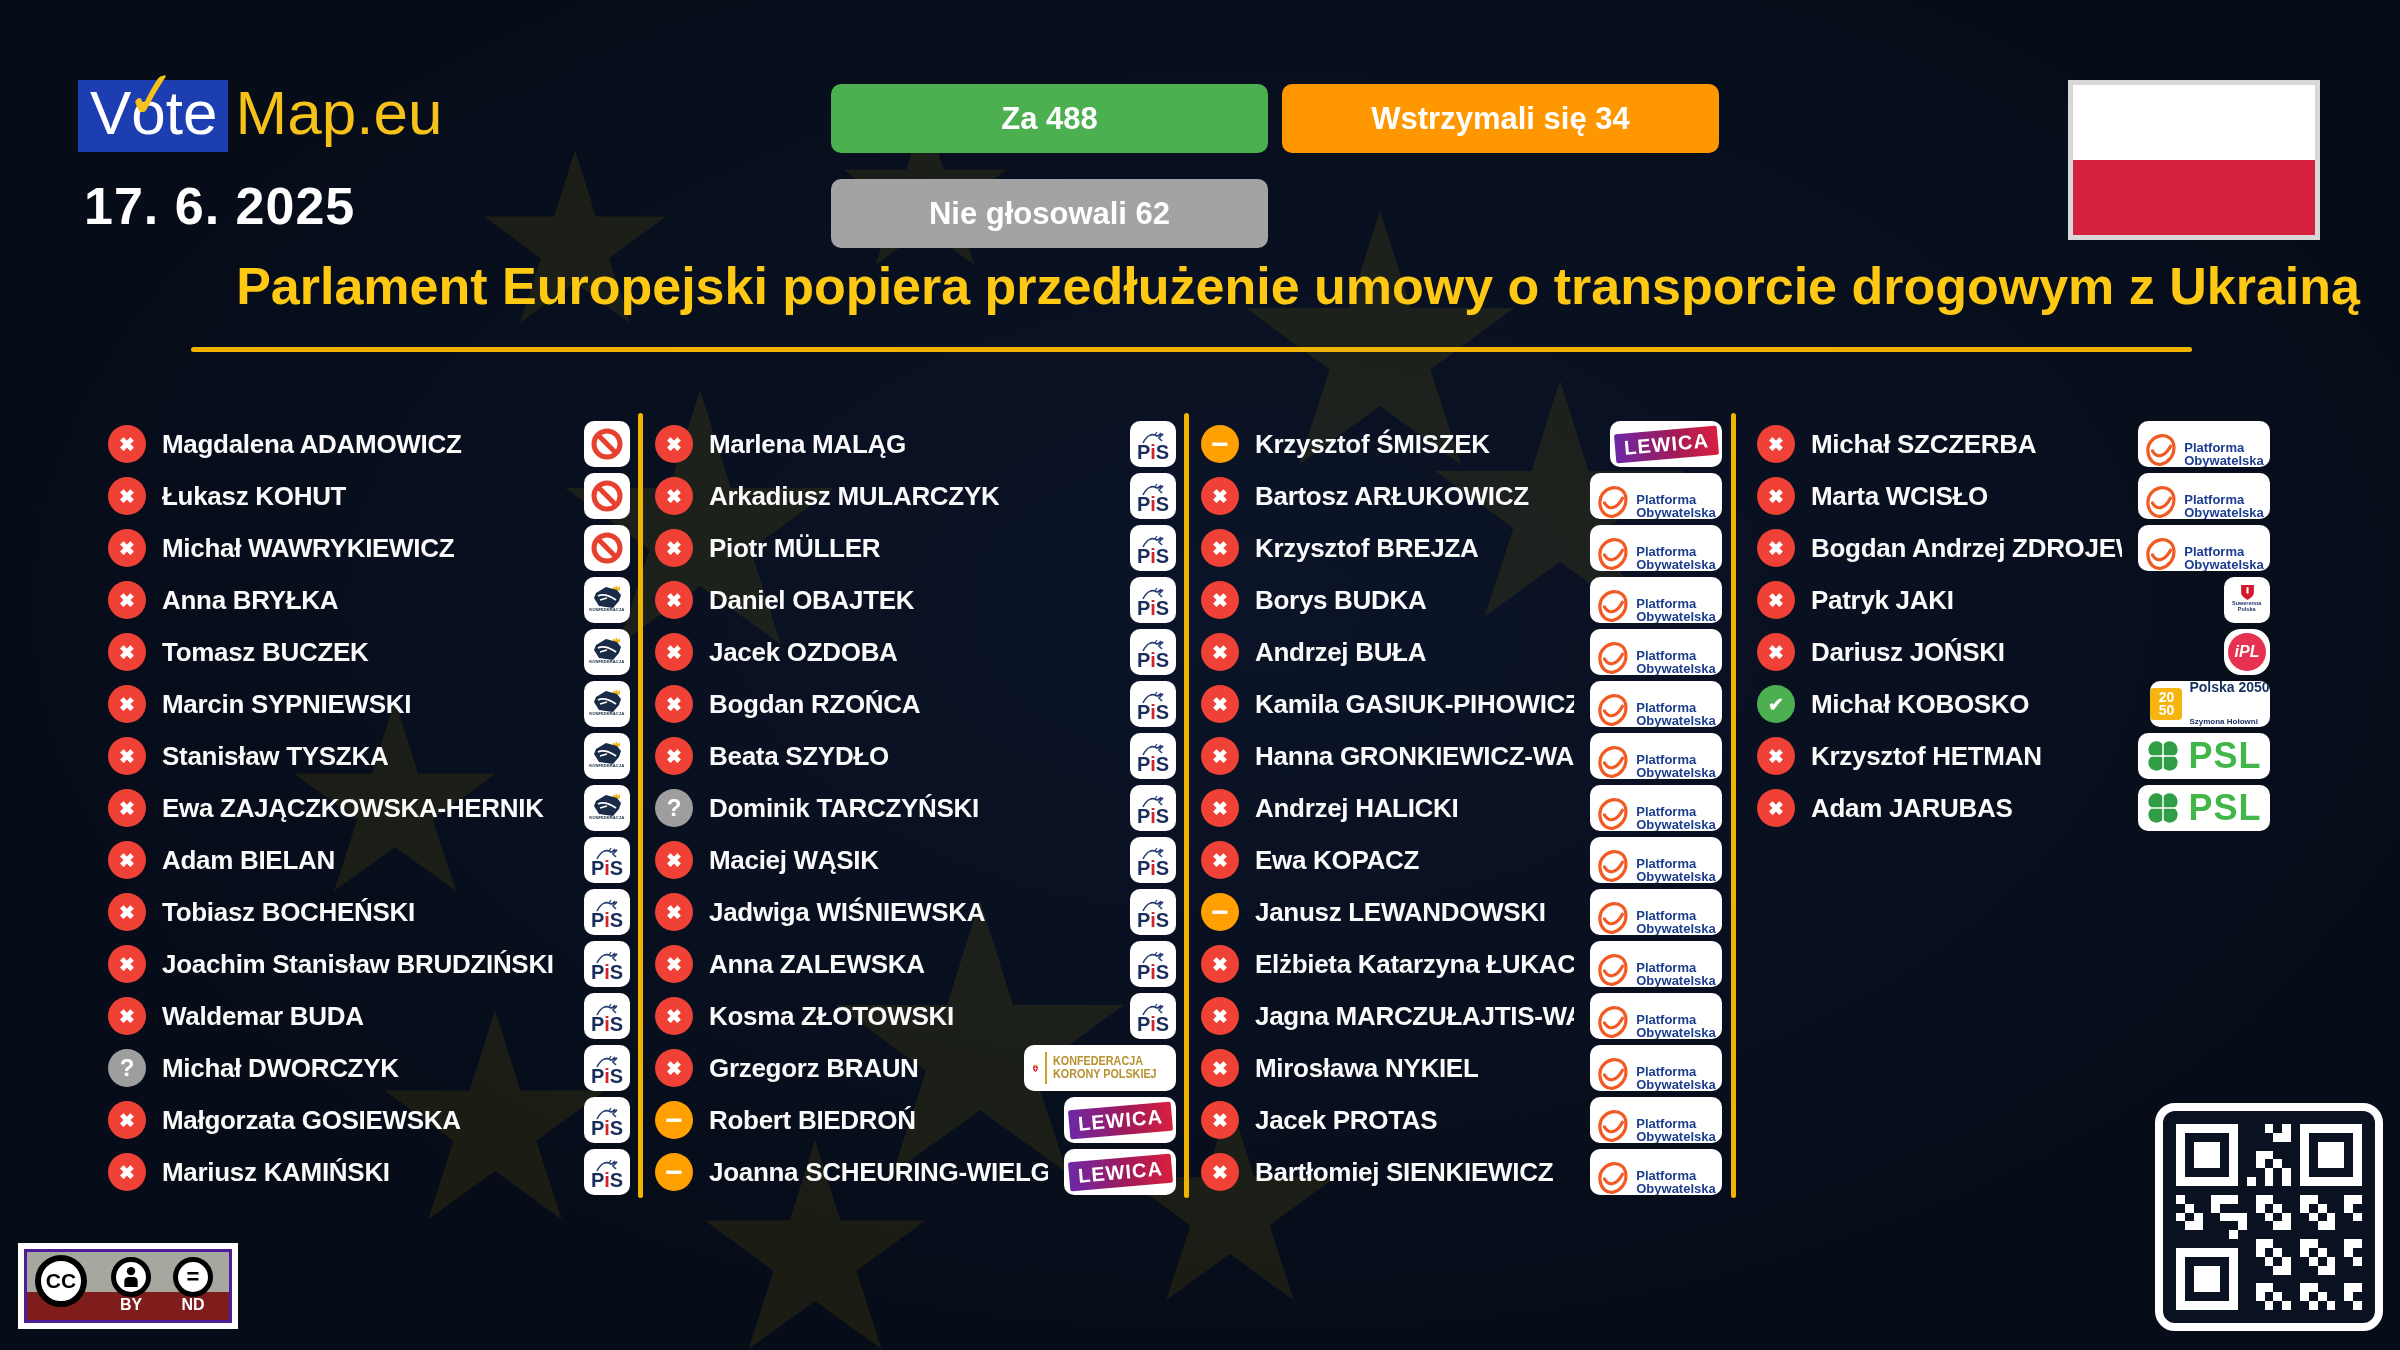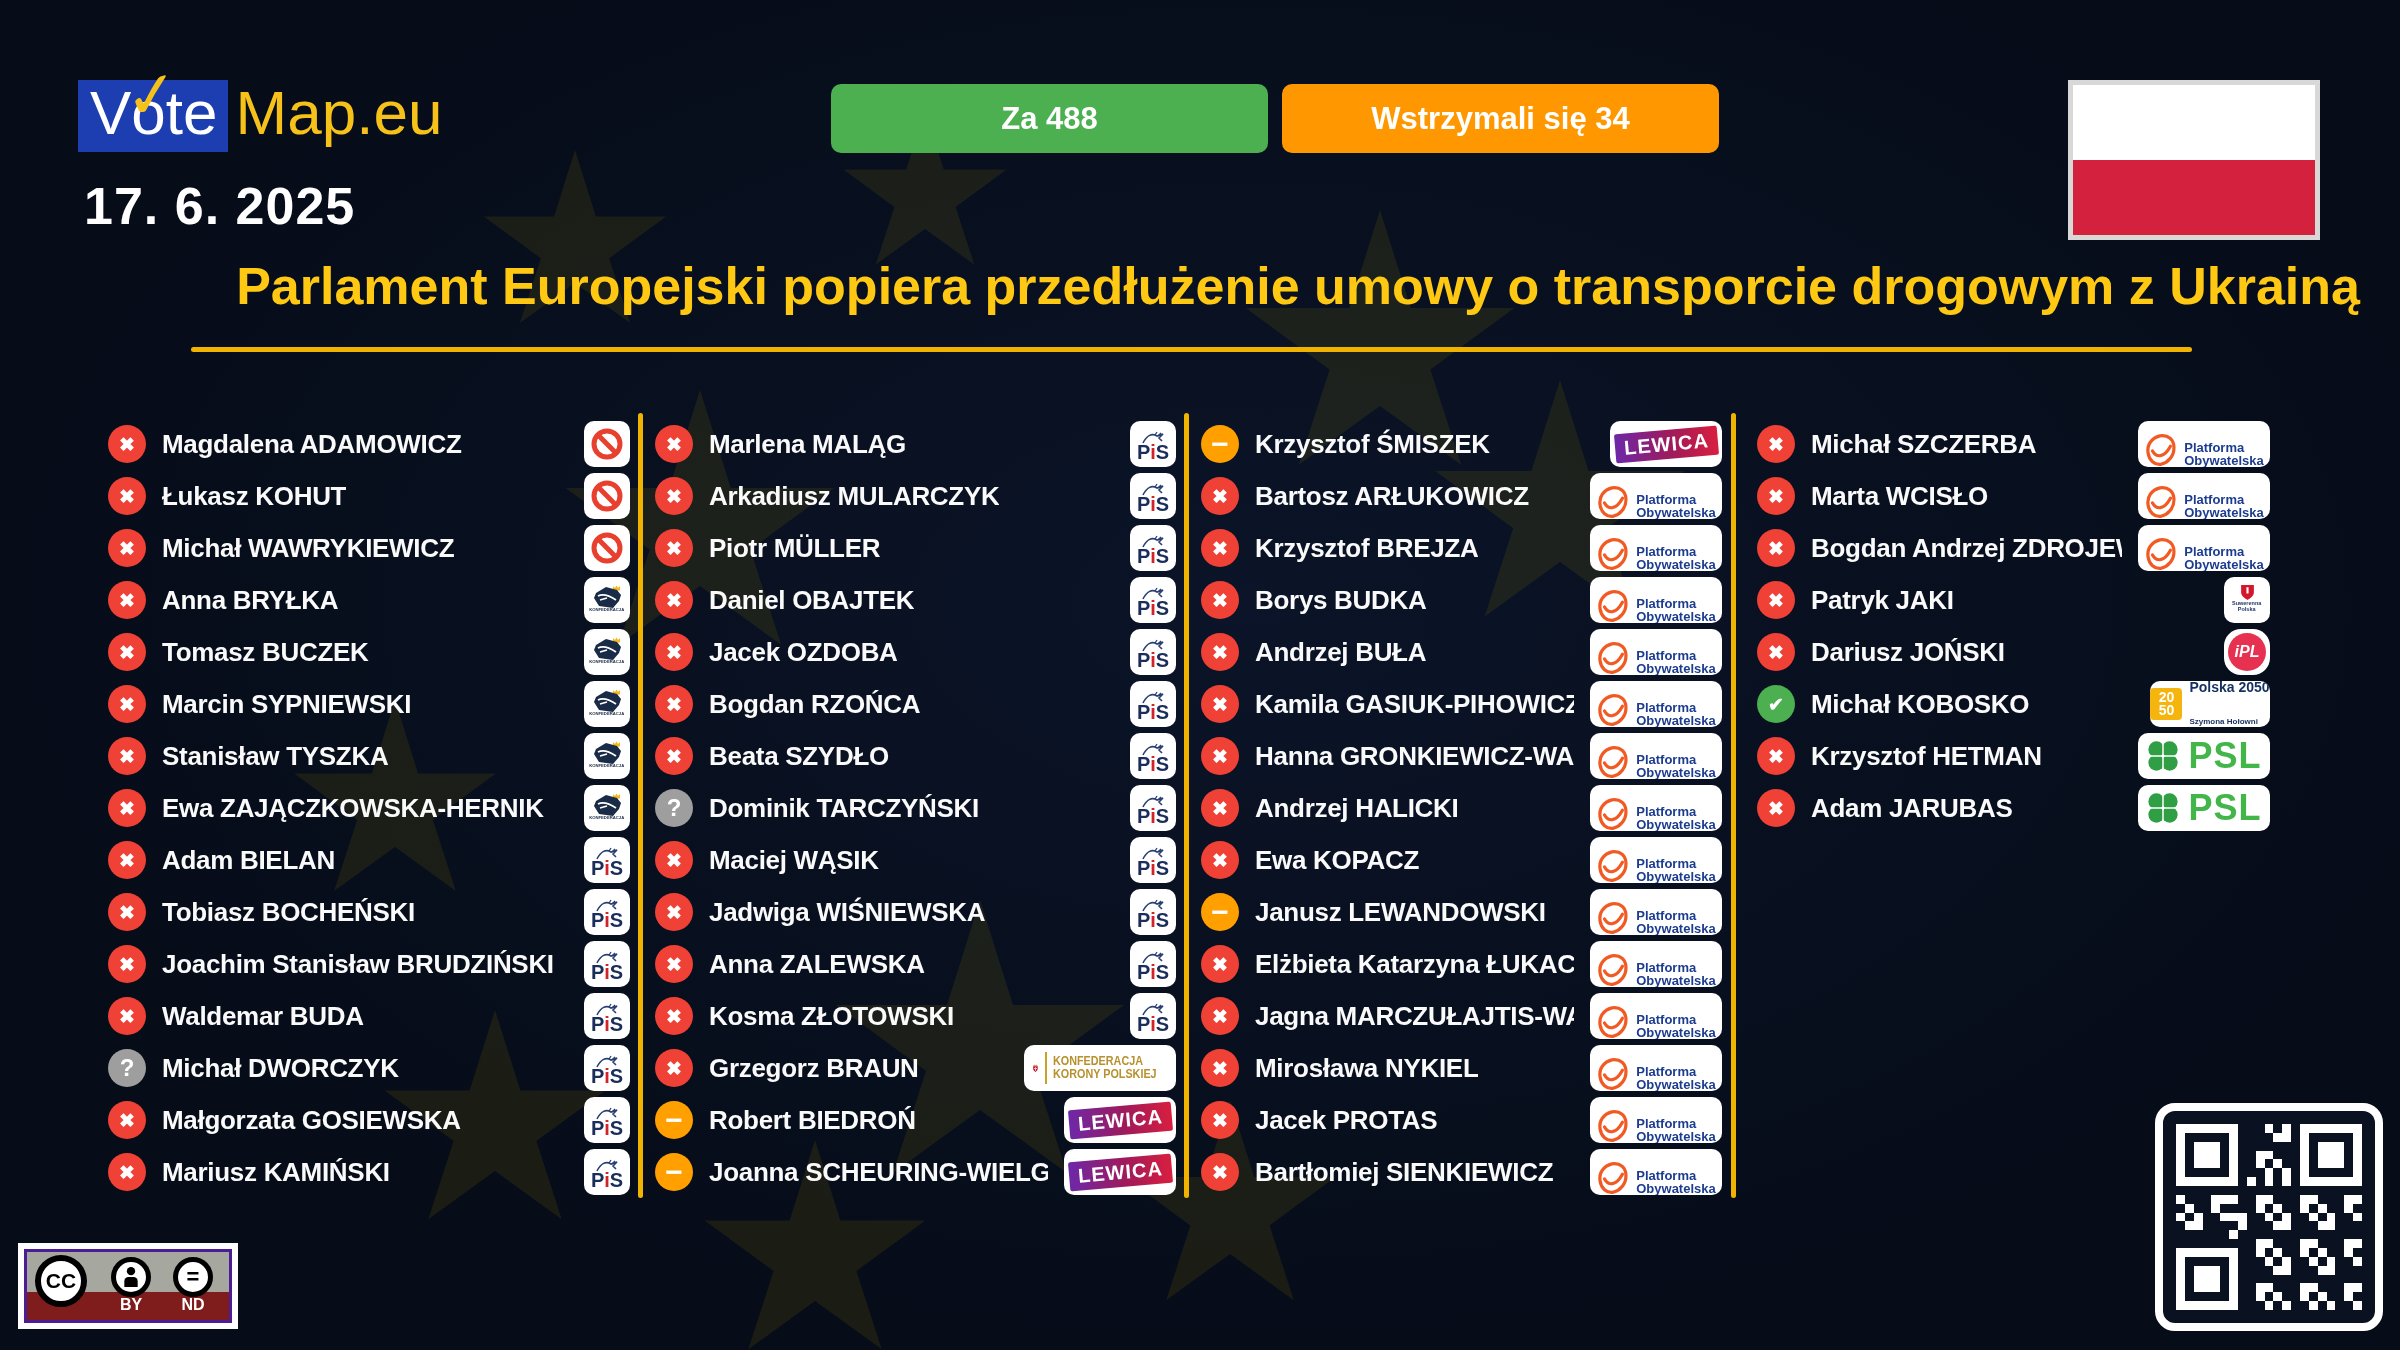--- a/index.html
+++ b/index.html
@@ -104,20 +104,23 @@
   <span class="logo-vote">V<span class="logo-o">o<i class="logo-check">✓</i></span>te</span><span class="logo-map">Map.eu</span>
 </div>
 <div class="date">17. 6. 2025</div>
 
 <div class="summary" id="summary-buttons">
     <div class="sum-btn" style="background: rgb(76, 175, 80);">
       <span class="sum-label">Za 488</span>
     </div>
     <div class="sum-btn" style="background: rgb(255, 152, 0);">
       <span class="sum-label">Wstrzymali się 34</span>
+    </div>
+    <div class="sum-btn" style="background: rgb(163, 163, 163);">
+      <span class="sum-label">Nie głosowali 62</span>
     </div>
   </div>
 
 <div class="flag">
   <div class="flag-top"></div>
   <div class="flag-bottom"></div>
 </div>
 
 <div class="title">Parlament Europejski popiera przedłużenie umowy o transporcie drogowym z Ukrainą</div>
 <div class="title-underline"></div>

